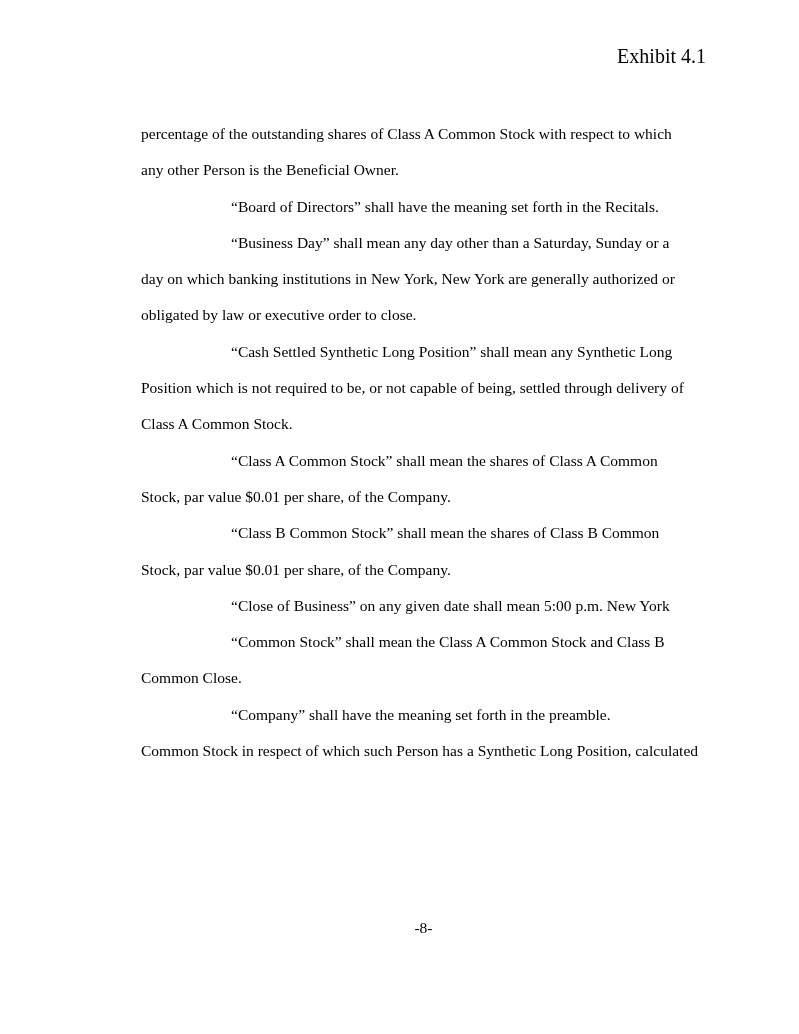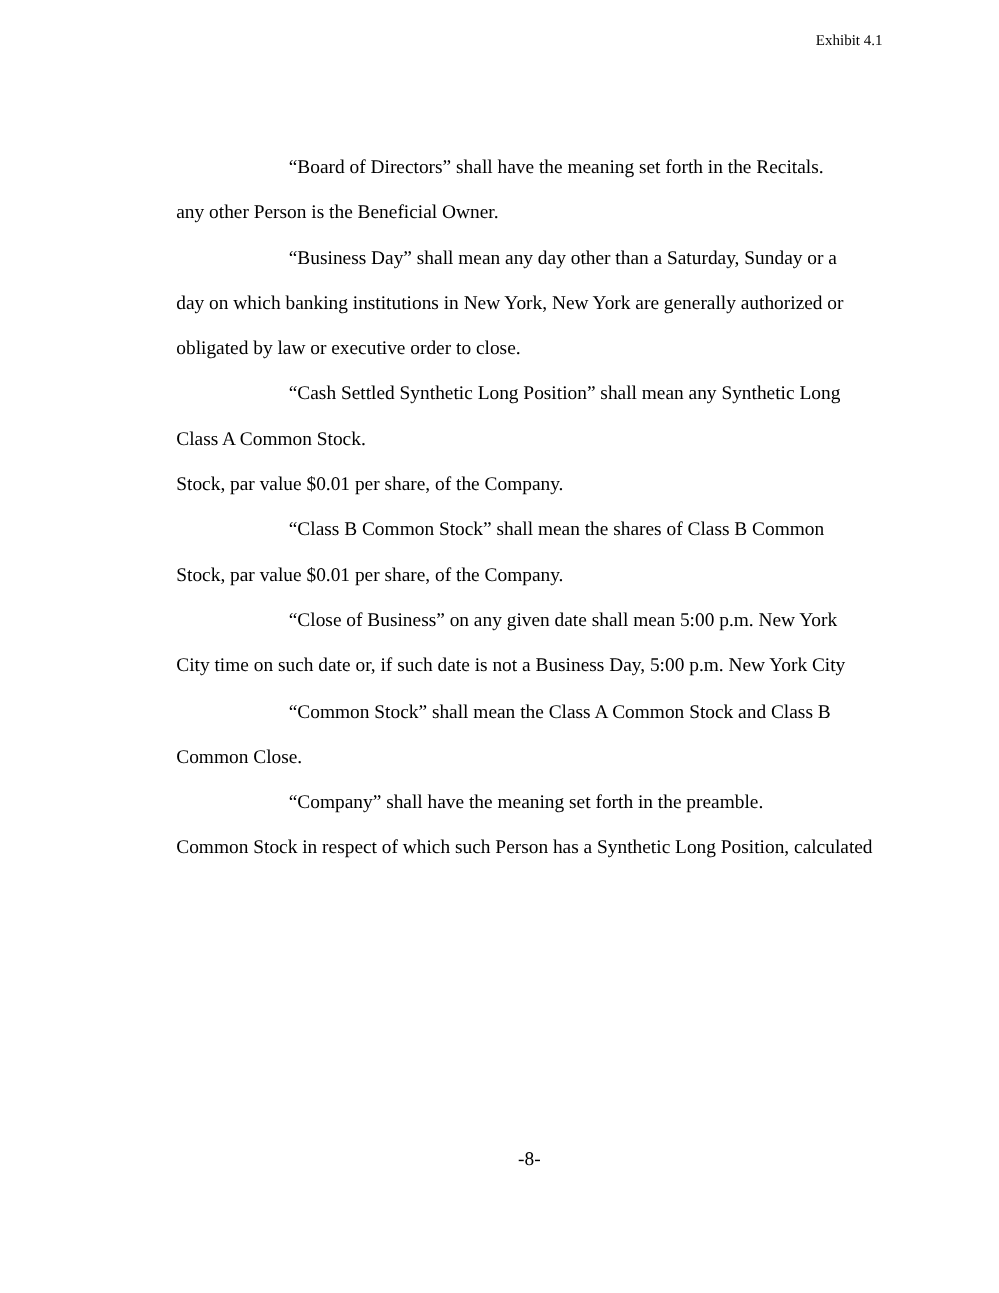--- a/index.html
+++ b/index.html
@@ -19,23 +19,23 @@
   }
   .content {
     position: absolute;
     left: 141px;
     top: 0;
     width: 565px;
     height: 1034px;
   }
   .exhibit-header {
     position: absolute;
-    top: 23px;
+    top: 47px;
     right: 0;
-    font-size: 12px;
+    font-size: 20px;
     line-height: 19px;
     text-align: right;
     white-space: nowrap;
   }
   .body-lines {
     position: absolute;
     top: 124px;
     left: 0;
     width: 565px;
   }
@@ -60,32 +60,34 @@
 </style>
 </head>
 <body>
 
 <div class="page">
   <div class="content">
 
     <div class="exhibit-header">Exhibit 4.1</div>
 
     <div class="body-lines">
+      <div class="line">percentage of the outstanding shares of Class A Common Stock with respect to which</div>
+      <div class="line">any other Person is the Beneficial Owner.</div>
       <div class="line indent">“Board of Directors” shall have the meaning set forth in the Recitals.</div>
-      <div class="line">any other Person is the Beneficial Owner.</div>
       <div class="line indent">“Business Day” shall mean any day other than a Saturday, Sunday or a</div>
       <div class="line">day on which banking institutions in New York, New York are generally authorized or</div>
       <div class="line">obligated by law or executive order to close.</div>
       <div class="line indent">“Cash Settled Synthetic Long Position” shall mean any Synthetic Long</div>
+      <div class="line">Position which is not required to be, or not capable of being, settled through delivery of</div>
       <div class="line">Class A Common Stock.</div>
+      <div class="line indent">“Class A Common Stock” shall mean the shares of Class A Common</div>
       <div class="line">Stock, par value $0.01 per share, of the Company.</div>
       <div class="line indent">“Class B Common Stock” shall mean the shares of Class B Common</div>
       <div class="line">Stock, par value $0.01 per share, of the Company.</div>
       <div class="line indent">“Close of Business” on any given date shall mean 5:00 p.m. New York</div>
-      <div class="line">City time on such date or, if such date is not a Business Day, 5:00 p.m. New York City</div>
       <div class="line indent">“Common Stock” shall mean the Class A Common Stock and Class B</div>
       <div class="line">Common Close.</div>
       <div class="line indent">“Company” shall have the meaning set forth in the preamble.</div>
       <div class="line">Common Stock in respect of which such Person has a Synthetic Long Position, calculated</div>
     </div>
 
     <div class="page-number">-8-</div>
 
   </div>
 </div>

